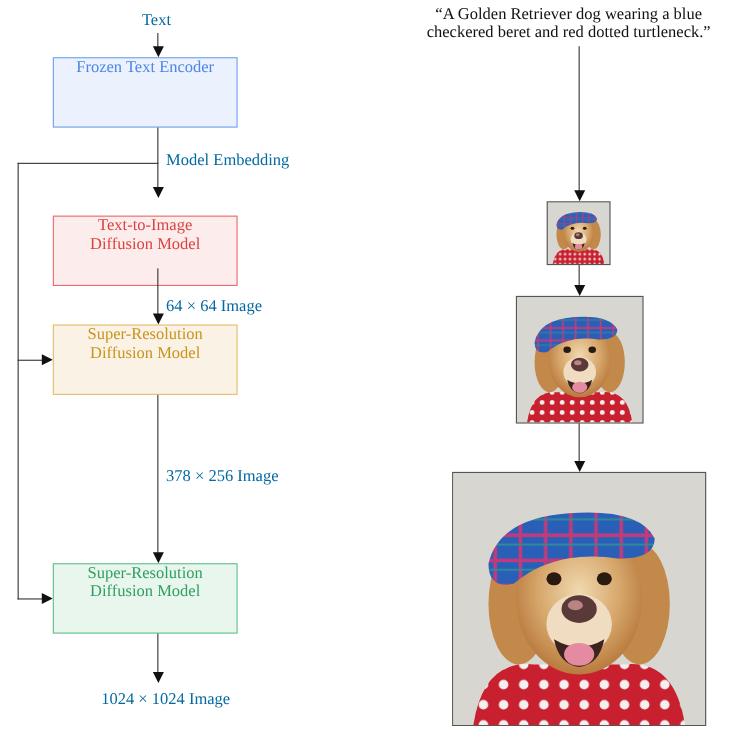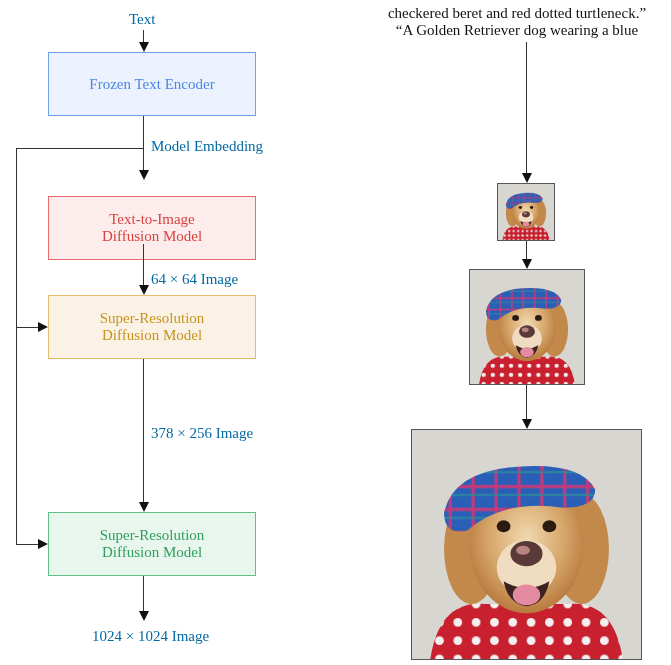--- a/index.html
+++ b/index.html
@@ -1,20 +1,20 @@
 <!DOCTYPE html>
 <html><head>
 <meta charset="utf-8">
 <style>
   html, body { margin:0; padding:0; background:#ffffff; }
   body { width:671px; height:665px; position:relative; overflow:hidden;
          font-family:"Liberation Serif","DejaVu Serif",serif; color:#111; }
   .lbl { position:absolute; font-size:15px; white-space:nowrap; color:#0369a1; }
-  .box { position:absolute; left:48px; width:208px; height:64px; box-sizing:border-box;
-         border:1.5px solid; display:flex; align-items:center; justify-content:center;
+  .box { position:absolute; left:48px; width:168px; height:64px; box-sizing:border-box;
+         border:1.5px solid; display:flex; align-items:flex-start; justify-content:center;
          text-align:center; font-size:15px; line-height:17px; }
   .vline { position:absolute; width:1.3px; background:#333; }
   .hline { position:absolute; height:1.3px; background:#333; }
   .arr-down { position:absolute; width:0; height:0; border-left:5px solid transparent;
               border-right:5px solid transparent; border-top:10px solid #111; }
   .arr-right { position:absolute; width:0; height:0; border-top:5px solid transparent;
                border-bottom:5px solid transparent; border-left:10px solid #111; }
   .img { position:absolute; box-sizing:border-box; border:1.3px solid #555;
          overflow:hidden; background:#d9d8d4; }
   .img svg { width:100%; height:100%; display:block; }
@@ -70,22 +70,22 @@
     <div>Super-Resolution</div>
     <div>Diffusion Model</div>
   </div>
 </div>
 
 <div class="vline" style="left:143px; top:576px; height:36px;"></div>
 <div class="arr-down" style="left:139px; top:611px;"></div>
 <div class="lbl" style="left:80px; top:628px;margin-left:12px;">1024 × 1024 Image</div>
 
 <div class="quote">
+  <div>“A Golden Retriever dog wearing a blue</div>
   <div>checkered beret and red dotted turtleneck.”</div>
-  <div>“A Golden Retriever dog wearing a blue</div>
 </div>
 
 <div class="vline" style="left:526px; top:42px; height:132px;"></div>
 <div class="arr-down" style="left:522px; top:173px;"></div>
 
 <div class="img" style="left:497px; top:183px; width:58px; height:58px;">
   <svg viewBox="0 0 100 100" preserveAspectRatio="none">
       <use href="#dog"></use>
     </svg>
 </div>

